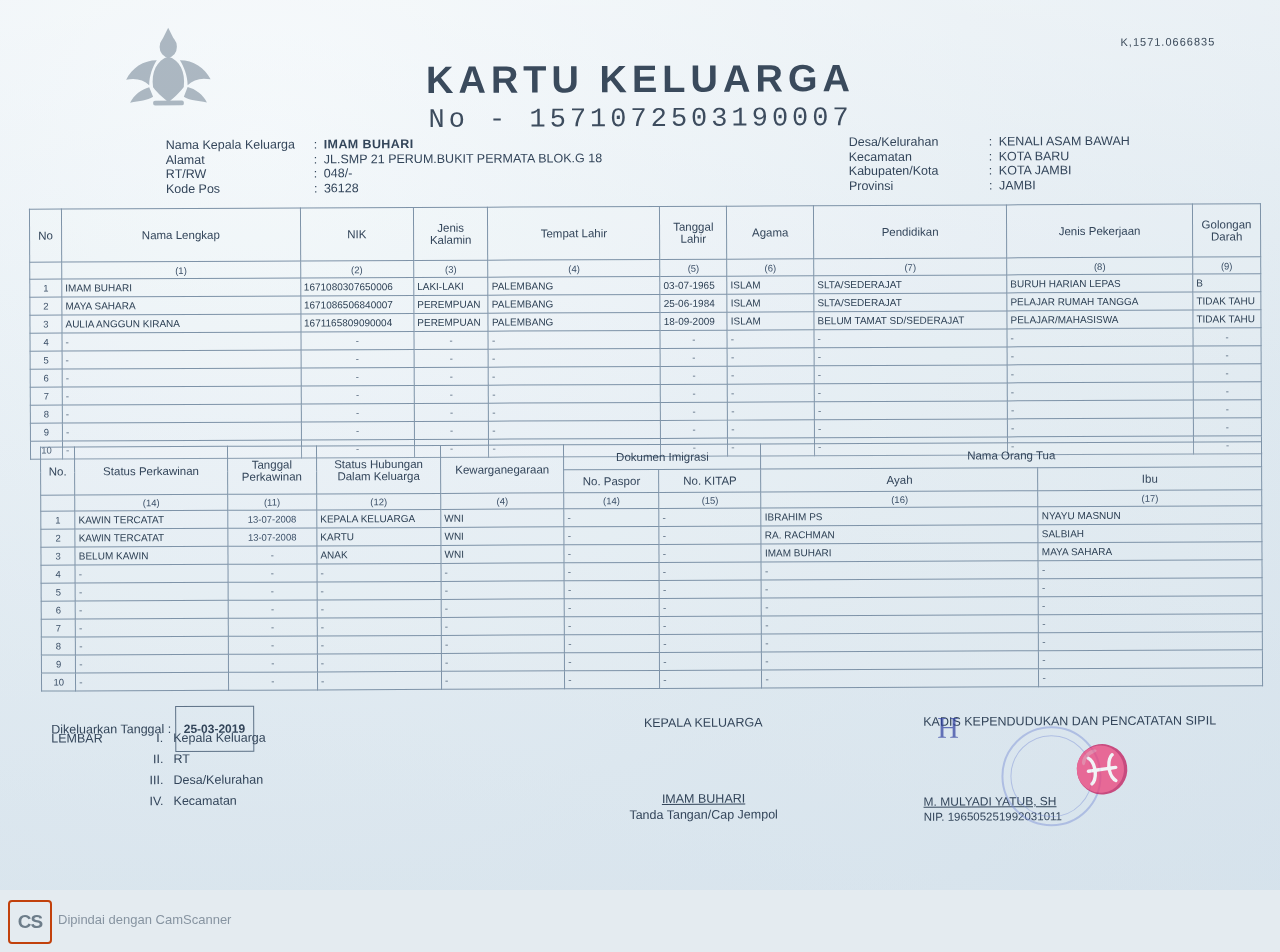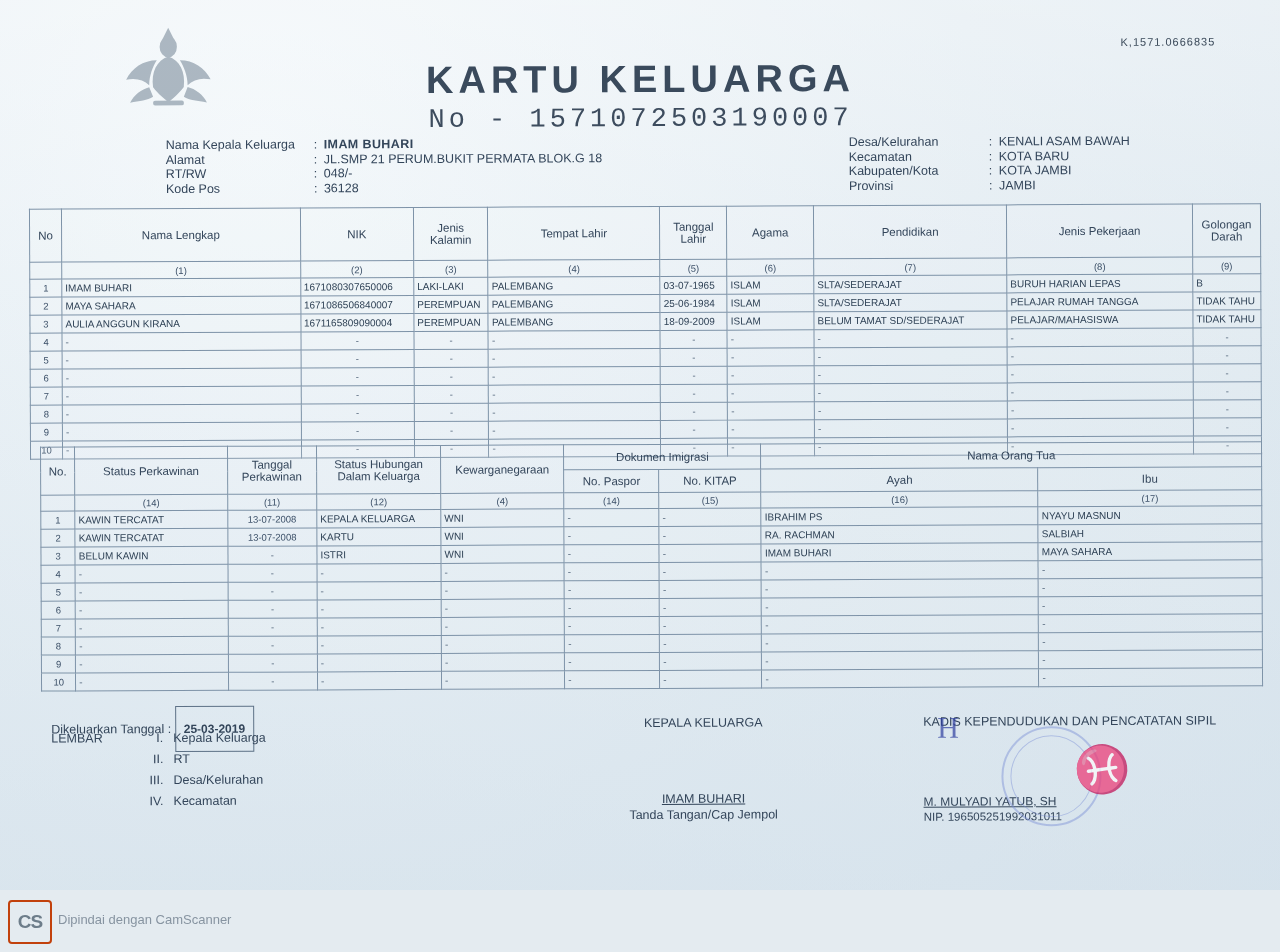--- a/index.html
+++ b/index.html
@@ -379,21 +379,21 @@
         <td>WNI</td>
         <td class="dash">-</td>
         <td class="dash">-</td>
         <td>RA. RACHMAN</td>
         <td>SALBIAH</td>
       </tr>
       <tr class="cellrow">
         <td class="num">3</td>
         <td>BELUM KAWIN</td>
         <td class="dash num">-</td>
-        <td>ISTRI</td>
+        <td>ANAK</td>
         <td>WNI</td>
         <td class="dash">-</td>
         <td class="dash">-</td>
         <td>IMAM BUHARI</td>
         <td>MAYA SAHARA</td>
       </tr>
       <tr class="cellrow">
         <td class="num">4</td>
         <td class="dash">-</td>
         <td class="dash num">-</td>

